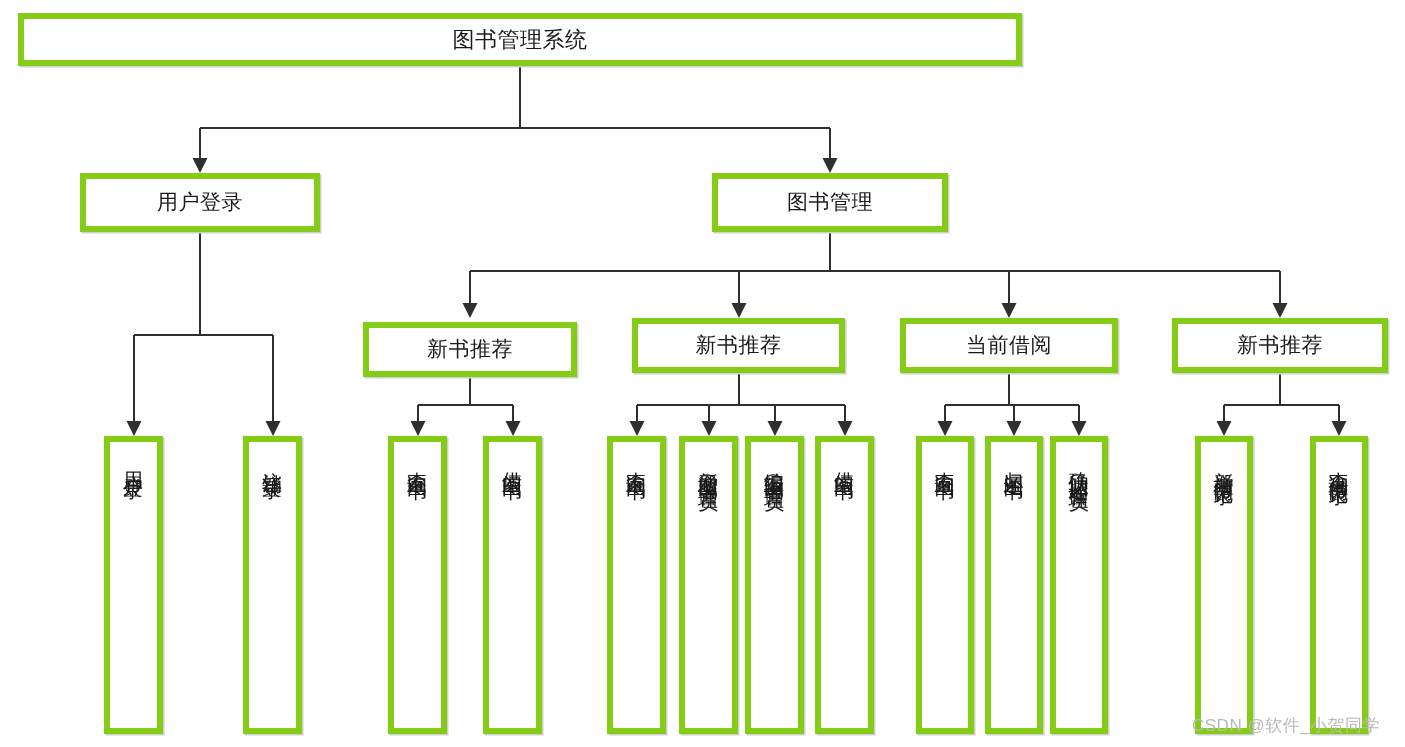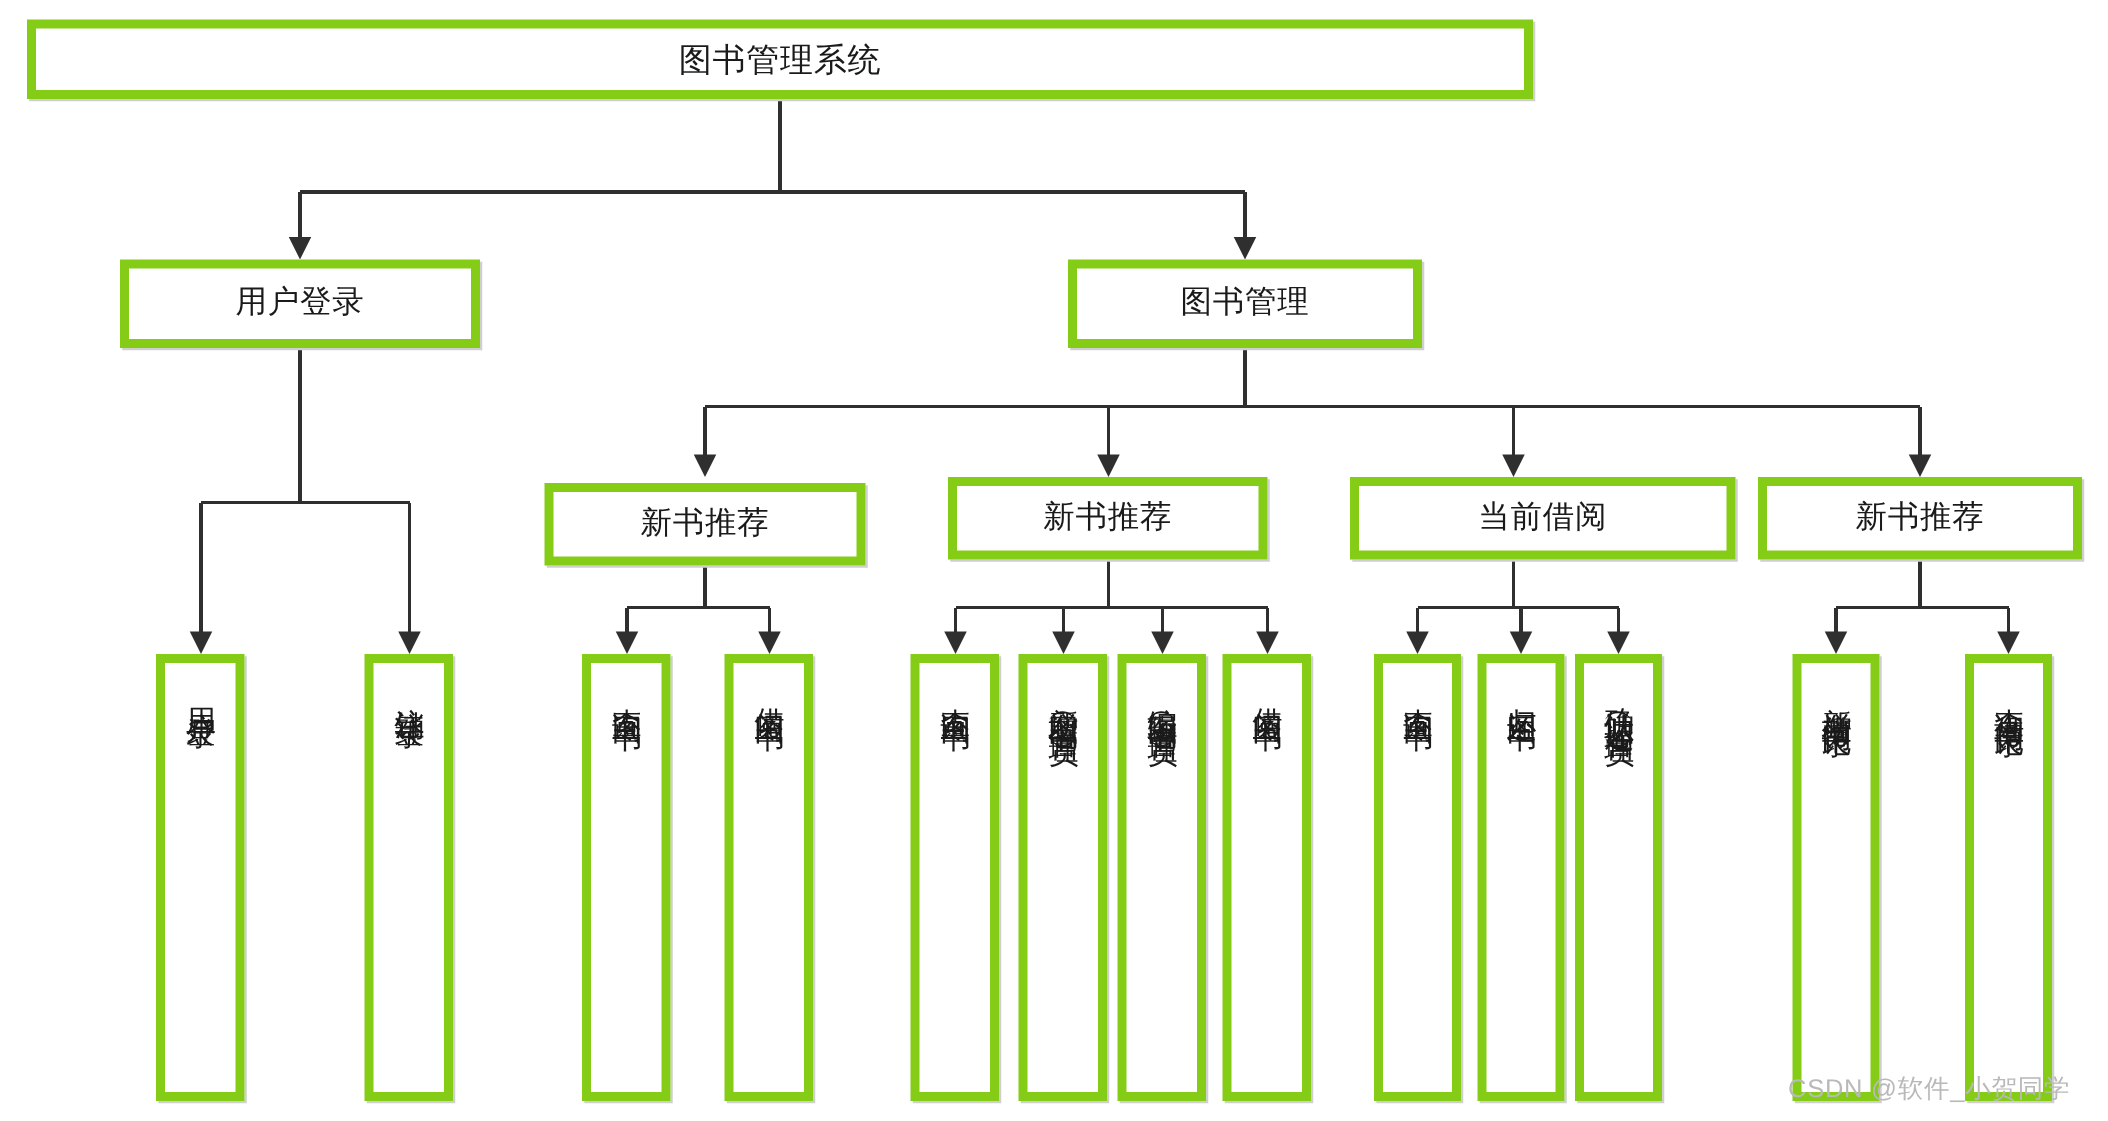--- a/index.html
+++ b/index.html
@@ -123,21 +123,21 @@
       </div>
       <div class="node horiz" style="left: 712px; top: 173px; width: 236px; height: 59px;">
         <span class="label">图书管理</span>
       </div>
       <div class="node horiz" style="left: 363px; top: 322px; width: 214px; height: 55px;">
         <span class="label">新书推荐</span>
       </div>
       <div class="node horiz" style="left: 632px; top: 318px; width: 213px; height: 55px;">
         <span class="label">新书推荐</span>
       </div>
-      <div class="node horiz" style="left: 900px; top: 318px; width: 257px; height: 55px;">
+      <div class="node horiz" style="left: 900px; top: 318px; width: 218px; height: 55px;">
         <span class="label">当前借阅</span>
       </div>
       <div class="node horiz" style="left: 1172px; top: 318px; width: 216px; height: 55px;">
         <span class="label">新书推荐</span>
       </div>
       <div class="node vert" style="left: 104px; top: 436px; width: 59px; height: 298px;">
         <span class="label">用户登录</span>
       </div>
       <div class="node vert" style="left: 243px; top: 436px; width: 59px; height: 298px;">
         <span class="label">注销登录</span>

